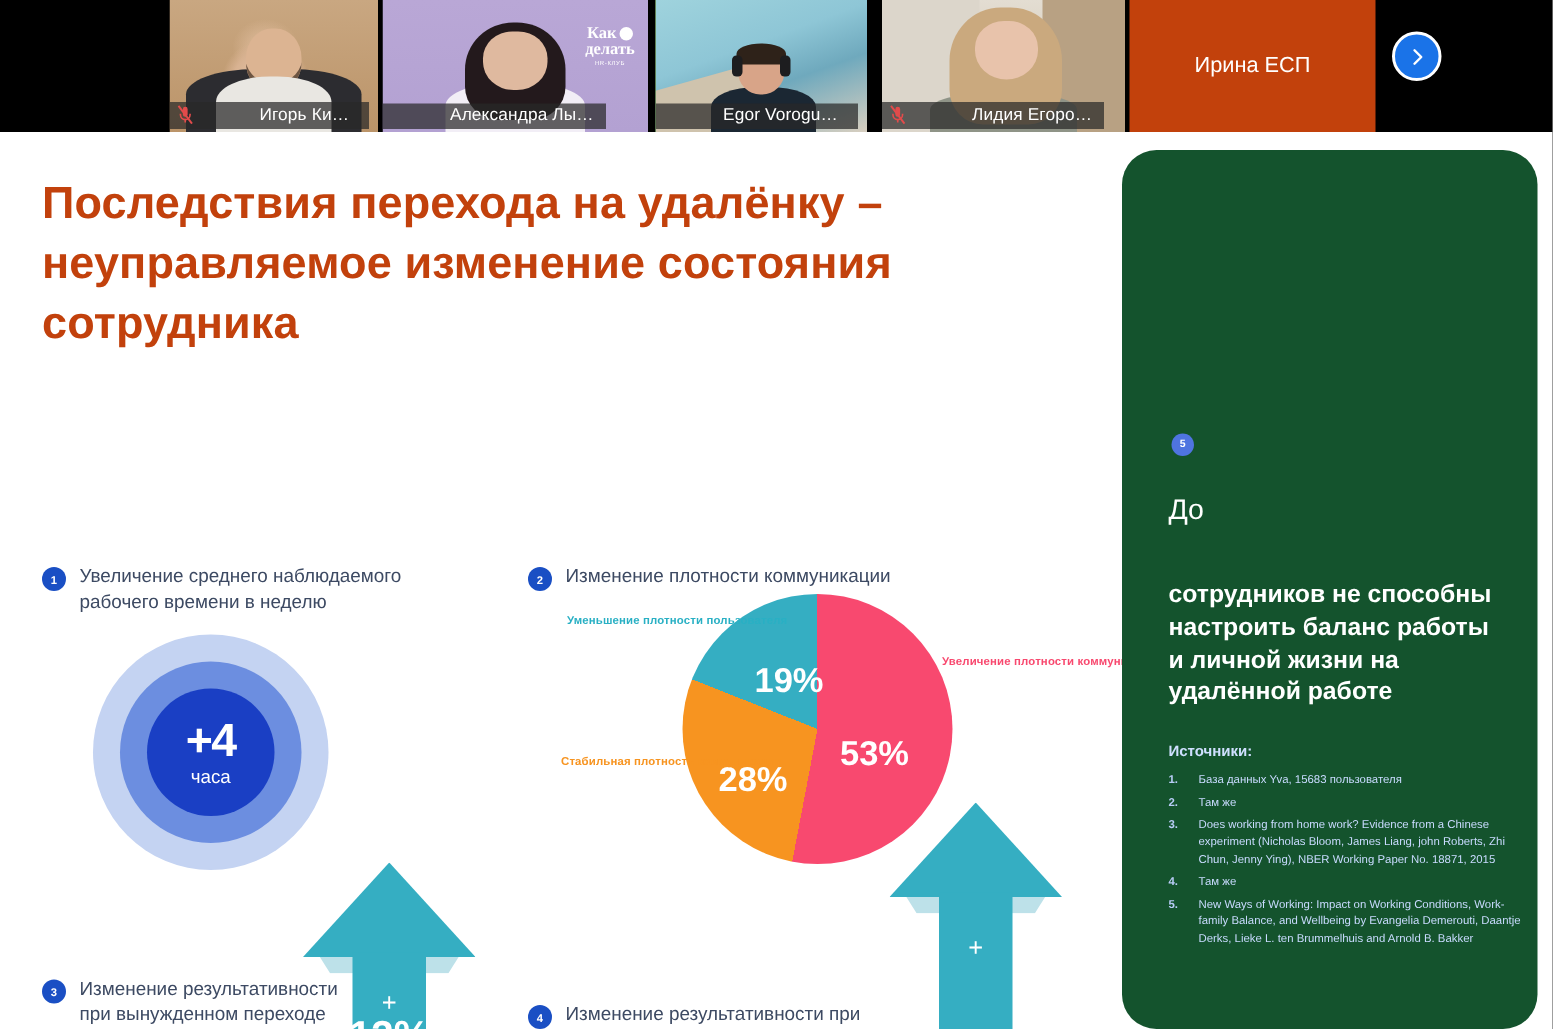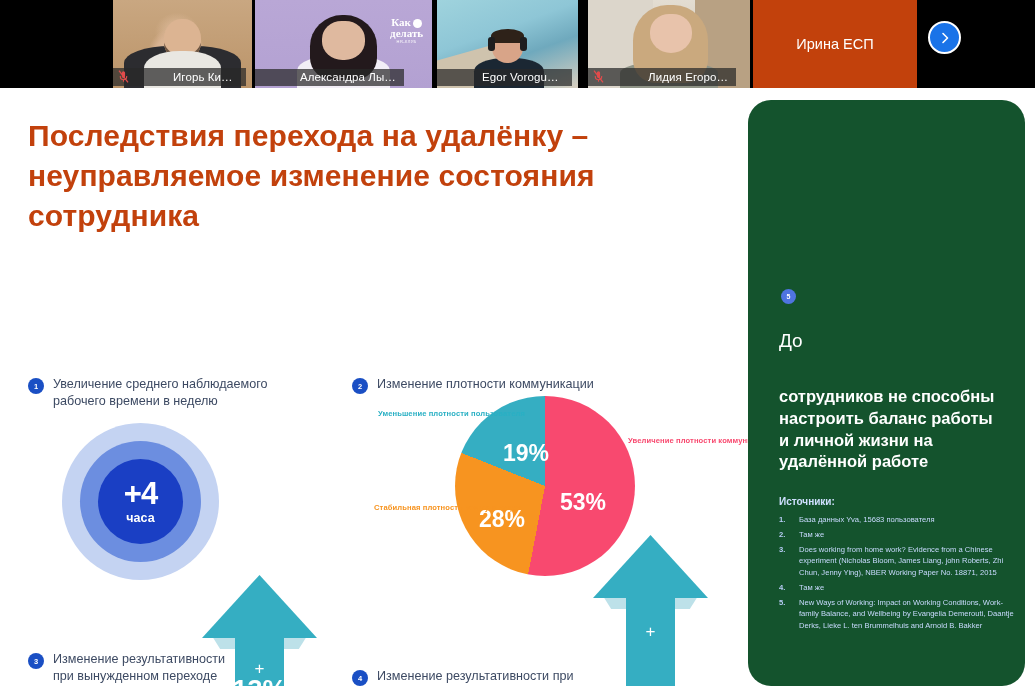--- a/index.html
+++ b/index.html
@@ -127,21 +127,21 @@
   #block4-head{position:absolute;left:352px;top:580px;width:250px;}
 
   
   #circle-graphic{position:absolute;left:62px;top:335px;width:157px;height:157px;}
   .ring{position:absolute;border-radius:50%;}
   .ring-outer{inset:0;background:#c4d3f2;}
   .ring-mid{inset:18px;background:#6c8ee0;}
   .ring-inner{inset:36px;background:#1a3fc4;
     display:flex;flex-direction:column;align-items:center;justify-content:center;}
   .ring-inner .big{color:#fff;font-size:31px;font-weight:bold;line-height:1;letter-spacing:-1px;}
-  .ring-inner .sub{color:#fff;font-size:12.5px;font-weight:bold;margin-top:2px;}
+  .ring-inner .sub{color:#fff;font-size:12.5px;font-weight:normal;margin-top:2px;}
 
   
   #pie-wrap{position:absolute;left:455px;top:308px;width:180px;height:180px;}
   #pie{
     position:absolute;inset:0;border-radius:50%;
   }
   .pct{position:absolute;color:#fff;font-weight:bold;font-size:23px;}
   .pct-53{left:105px;top:93px;}
   .pct-28{left:24px;top:110px;}
   .pct-19{left:48px;top:44px;}

